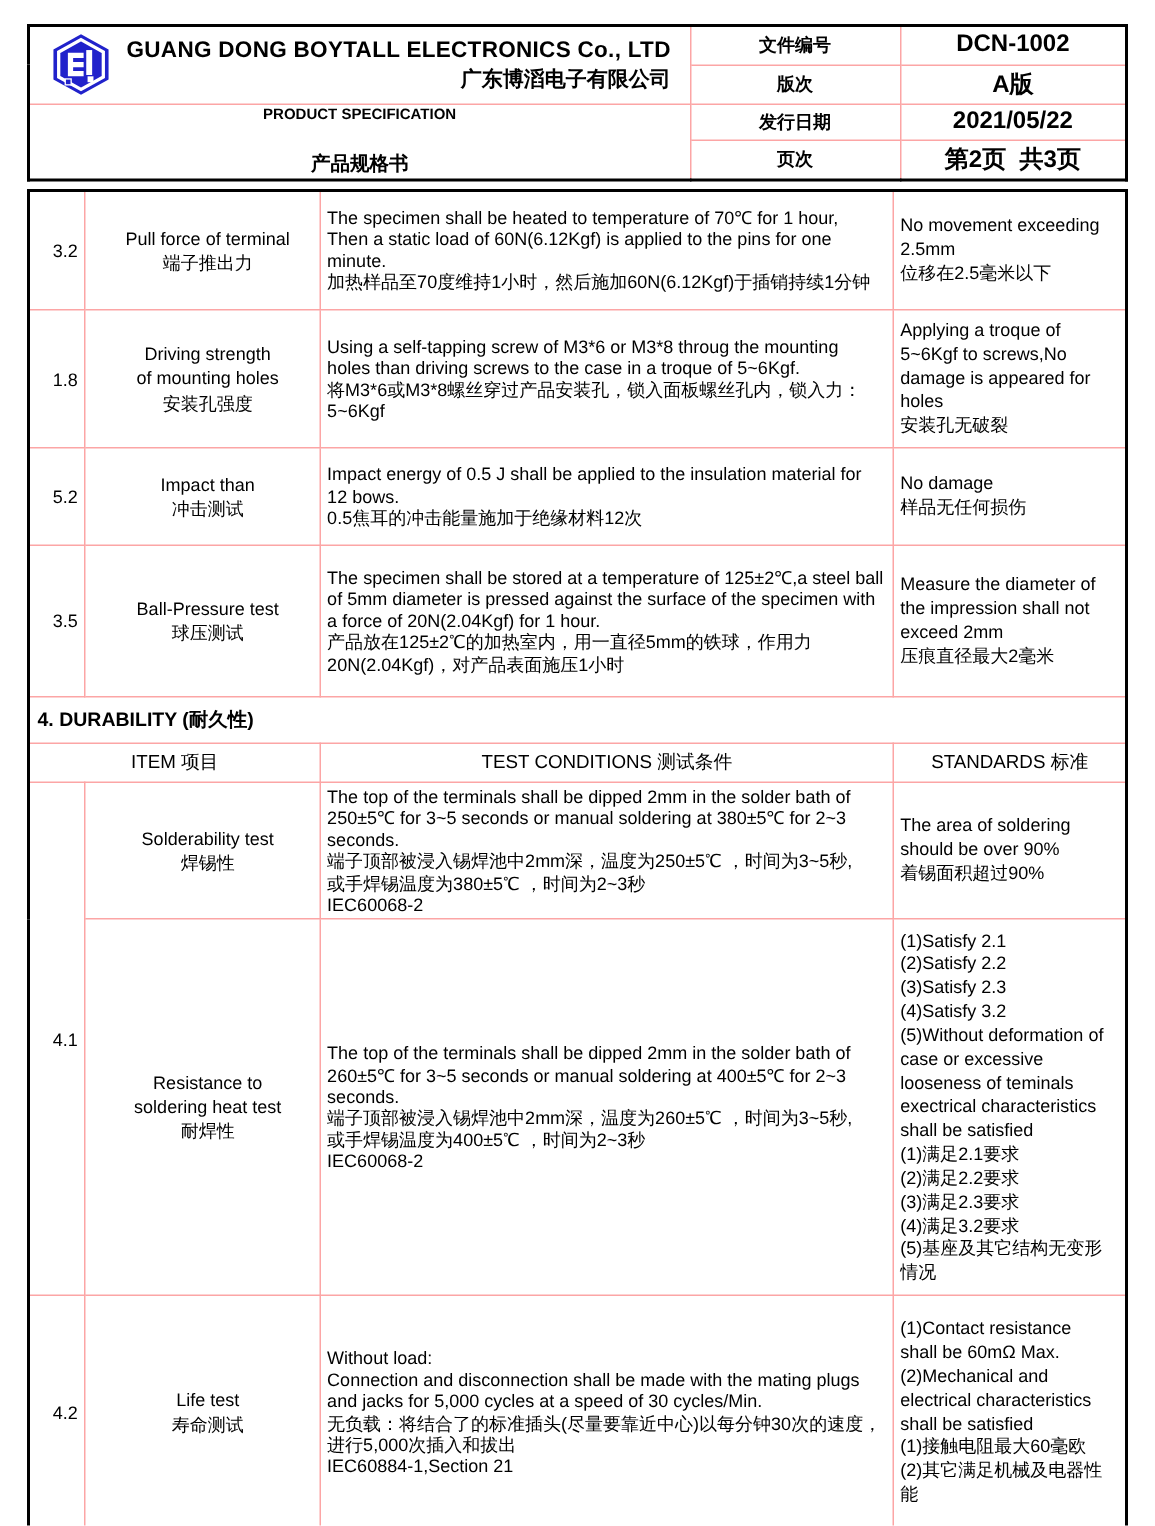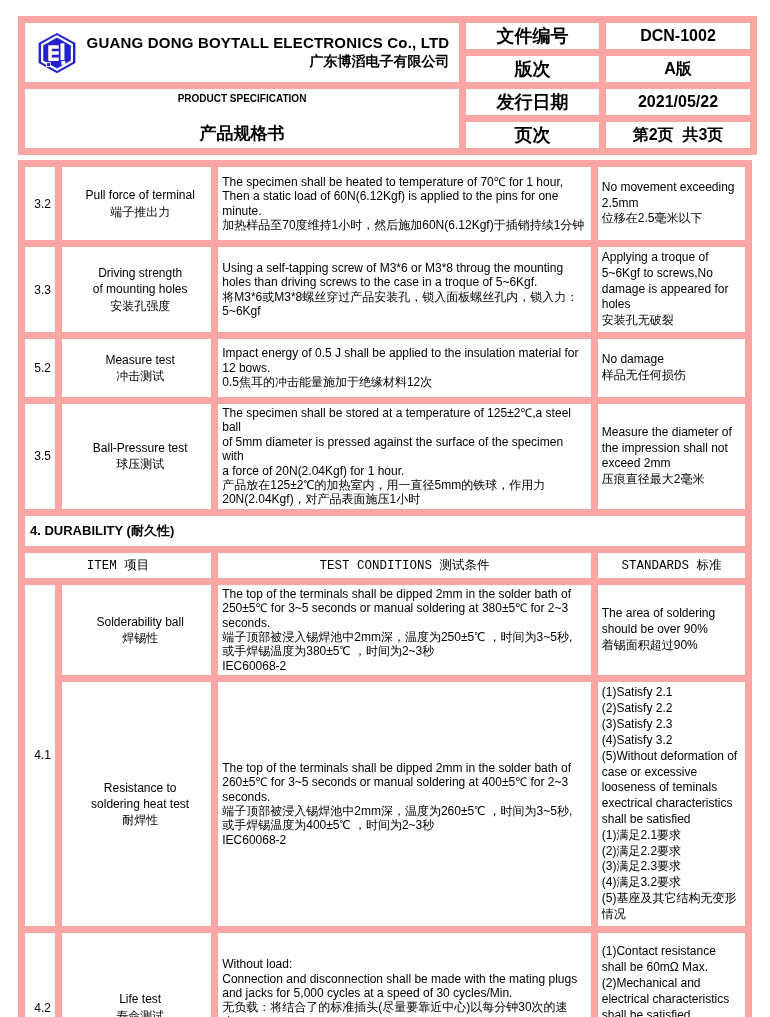--- a/index.html
+++ b/index.html
@@ -5,40 +5,40 @@
   html,body{margin:0;padding:0;}
   body{
     width:770px;height:1017px;background:#ffffff;position:relative;
     font-family:"Liberation Sans", sans-serif;color:#000;
     -webkit-font-smoothing:antialiased;
   }
   .sheet{position:absolute;left:18px;top:16px;width:734px;}
   table{border-collapse:collapse;table-layout:fixed;width:734px;}
   table.hdr{border:2px solid #000;}
   table.main{border:2px solid #000;margin-top:5px;}
-  td{border:7px solid #fca5a5;padding:2px 4px;font-size:12px;vertical-align:middle;overflow:hidden;}
+  td{border:1px solid #fca5a5;padding:2px 4px;font-size:12px;vertical-align:middle;overflow:hidden;}
   
   .hdr td{padding:1px 4px;}
   .company-cell{text-align:center;}
   .company-wrap{display:flex;align-items:center;justify-content:center;gap:8px;}
   .company-text{text-align:center;}
   .company-en{font-size:15px;font-weight:bold;letter-spacing:.2px;}
   .company-cn{font-size:14px;font-weight:bold;margin-top:2px;text-align:right;}
   .spec-cell{text-align:center;}
   .spec-en{font-size:10px;font-weight:bold;}
-  .spec-cn{font-size:17px;font-weight:bold;margin-top:18px;}
-  .hl{font-size:18px;font-weight:bold;text-align:center;}
+  .spec-cn{font-size:13px;font-weight:bold;margin-top:18px;}
+  .hl{font-size:12px;font-weight:bold;text-align:center;}
   .hv{font-size:16px;font-weight:bold;text-align:center;white-space:pre;}
   
   .no{ text-align:right;font-size:12px;}
   .item{text-align:center;white-space:pre-line;line-height:1.35;padding-left:11px;}
   .cond{white-space:pre-line;line-height:1.2;}
   .std{white-space:pre-line;line-height:1.32;}
   .band{font-size:13px;font-weight:bold;padding:6px 4px 6px 5px;}
-  .colhead{text-align:center;font-size:12.5px;padding:4px 2px;font-family:Liberation Mono, monospace;}
+  .colhead{text-align:center;font-size:12.5px;padding:4px 2px;}
   .logo-svg{display:block;width:44px;height:42px;}
 </style>
 </head>
 <body>
 
 <div class="sheet">
 
   <table class="hdr">
     <colgroup>
         <col style="width:441px">
@@ -103,38 +103,38 @@
       <td class="cond">The specimen shall be heated to temperature of 70℃ for 1 hour,
 Then a static load of 60N(6.12Kgf) is applied to the pins for one
 minute.
 加热样品至70度维持1小时，然后施加60N(6.12Kgf)于插销持续1分钟</td>
       <td class="std">No movement exceeding
  2.5mm
 位移在2.5毫米以下</td>
     </tr>
 
     <tr style="height:92px">
-      <td class="no">3.3</td>
+      <td class="no">1.8</td>
       <td class="item">Driving strength
 of mounting holes
 安装孔强度</td>
       <td class="cond">Using a self-tapping screw of M3*6 or M3*8 throug the mounting
 holes than driving screws to the case in a troque of 5~6Kgf.
 将M3*6或M3*8螺丝穿过产品安装孔，锁入面板螺丝孔内，锁入力：
 5~6Kgf</td>
       <td class="std">Applying a troque of
 5~6Kgf to screws,No
 damage is appeared for
 holes
 安装孔无破裂</td>
     </tr>
 
     <tr style="height:65px">
       <td class="no">5.2</td>
-      <td class="item">Measure test
+      <td class="item">Impact than
 冲击测试</td>
       <td class="cond">Impact energy of 0.5 J shall be applied to the insulation material for
 12 bows.
 0.5焦耳的冲击能量施加于绝缘材料12次</td>
       <td class="std">No damage
 样品无任何损伤</td>
     </tr>
 
     <tr style="height:101px">
       <td class="no">3.5</td>
@@ -156,21 +156,21 @@
     </tr>
 
     <tr style="height:26px">
       <td class="colhead" colspan="2">ITEM 项目</td>
       <td class="colhead">TEST CONDITIONS 测试条件</td>
       <td class="colhead">STANDARDS 标准</td>
     </tr>
 
     <tr style="height:85px">
       <td class="no" rowspan="2">4.1</td>
-      <td class="item">Solderability ball
+      <td class="item">Solderability test
 焊锡性</td>
       <td class="cond">The top of the terminals shall be dipped 2mm in the solder bath of
 250±5℃ for 3~5 seconds or manual soldering at 380±5℃ for 2~3
 seconds.
 端子顶部被浸入锡焊池中2mm深，温度为250±5℃ ，时间为3~5秒,
 或手焊锡温度为380±5℃ ，时间为2~3秒
 IEC60068-2</td>
       <td class="std">The area of soldering
 should be over 90%
 着锡面积超过90%</td>

